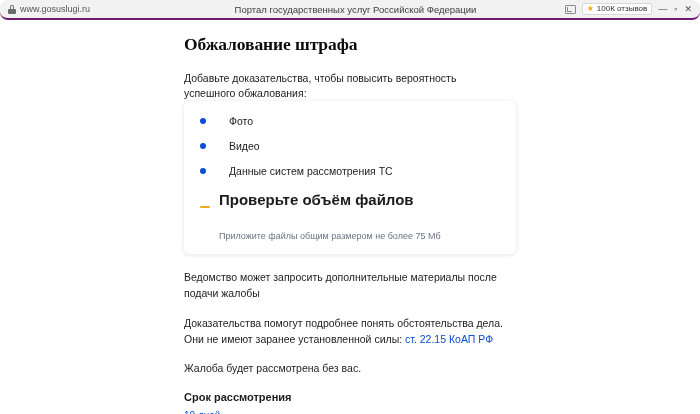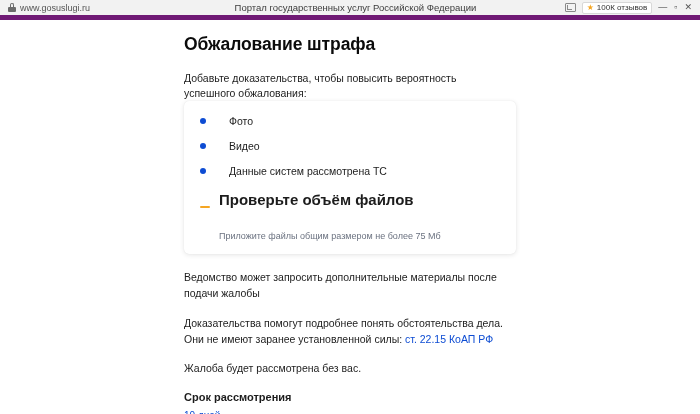--- a/index.html
+++ b/index.html
@@ -8,26 +8,27 @@
     height: 414px;
     overflow: hidden;
     background: #ffffff;
     font-family: "Liberation Sans", sans-serif;
   }
 
   
   .browser-bar {
     height: 20px;
     background: #f2f2f2;
-    border-bottom: 5px solid #701a75;
+    border-bottom: 2px solid #701a75;
     display: flex;
     align-items: center;
     position: relative;
     font-size: 9px;
     color: #4a4a4a;
+    border-radius: 8px;
   }
   .url-group {
     display: flex;
     align-items: center;
     gap: 4px;
     padding-left: 8px;
     width: 190px;
     flex: none;
   }
   .lock-icon {
@@ -115,20 +116,21 @@
   .content {
     padding: 14px 0 0 184px;
     width: 520px;
   }
   h1.page-heading {
     font-size: 17.5px;
     font-weight: bold;
     color: #0b0b0b;
     letter-spacing: -0.1px;
     margin-bottom: 16px;
+    font-family: Liberation Serif, serif;
   }
   .intro {
     font-size: 10.5px;
     color: #1c1c1c;
     line-height: 1.45;
     max-width: 300px;
     margin-bottom: 0;
   }
 
   
@@ -237,21 +239,21 @@
         <li>
           <span class="bullet-dot"></span>
           <span>Фото</span>
         </li>
         <li>
           <span class="bullet-dot"></span>
           <span>Видео</span>
         </li>
         <li>
           <span class="bullet-dot"></span>
-          <span>Данные систем рассмотрена ТС</span>
+          <span>Данные систем рассмотрения ТС</span>
         </li>
       </ul>
       <div class="check-note">
         <div class="check-row">
           <span class="dash-icon"></span>
           <span>Проверьте объём файлов</span>
         </div>
         <div class="check-sub">Приложите файлы общим размером не более 75 Мб</div>
       </div>
     </div>

